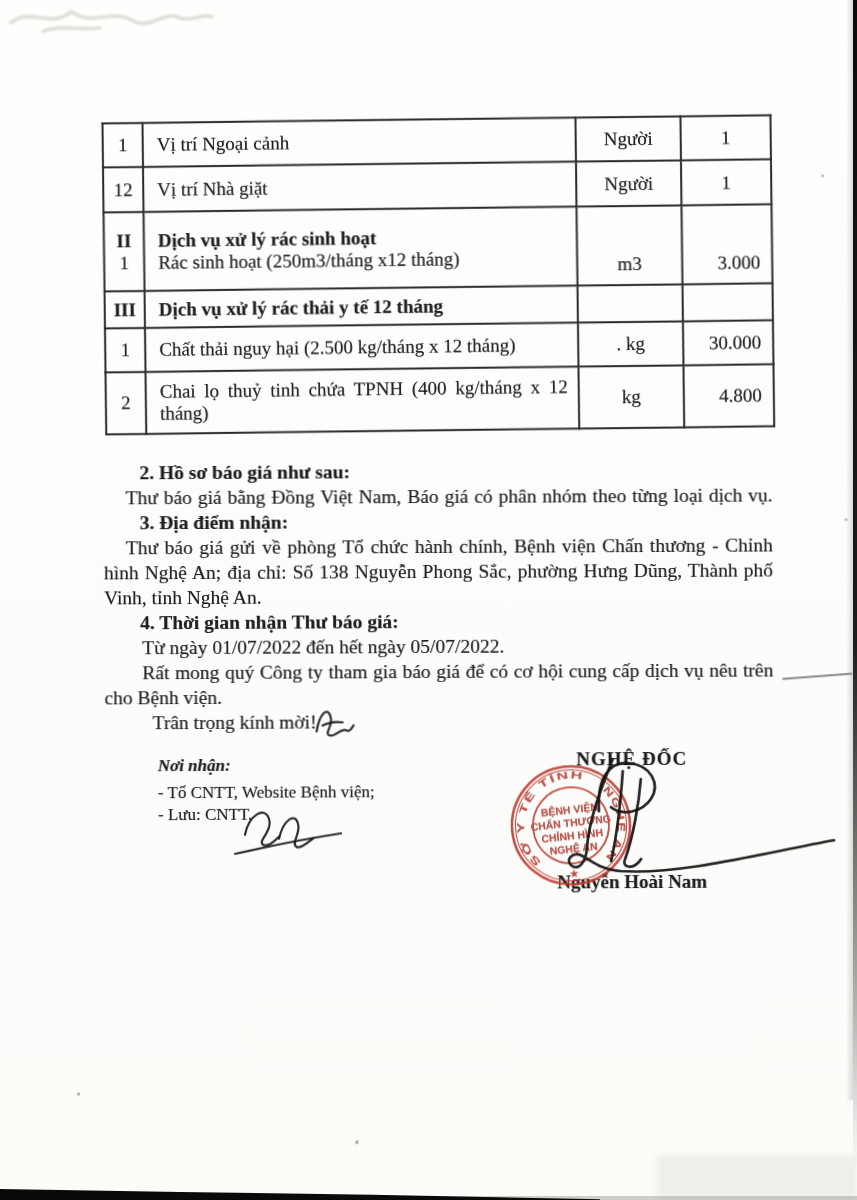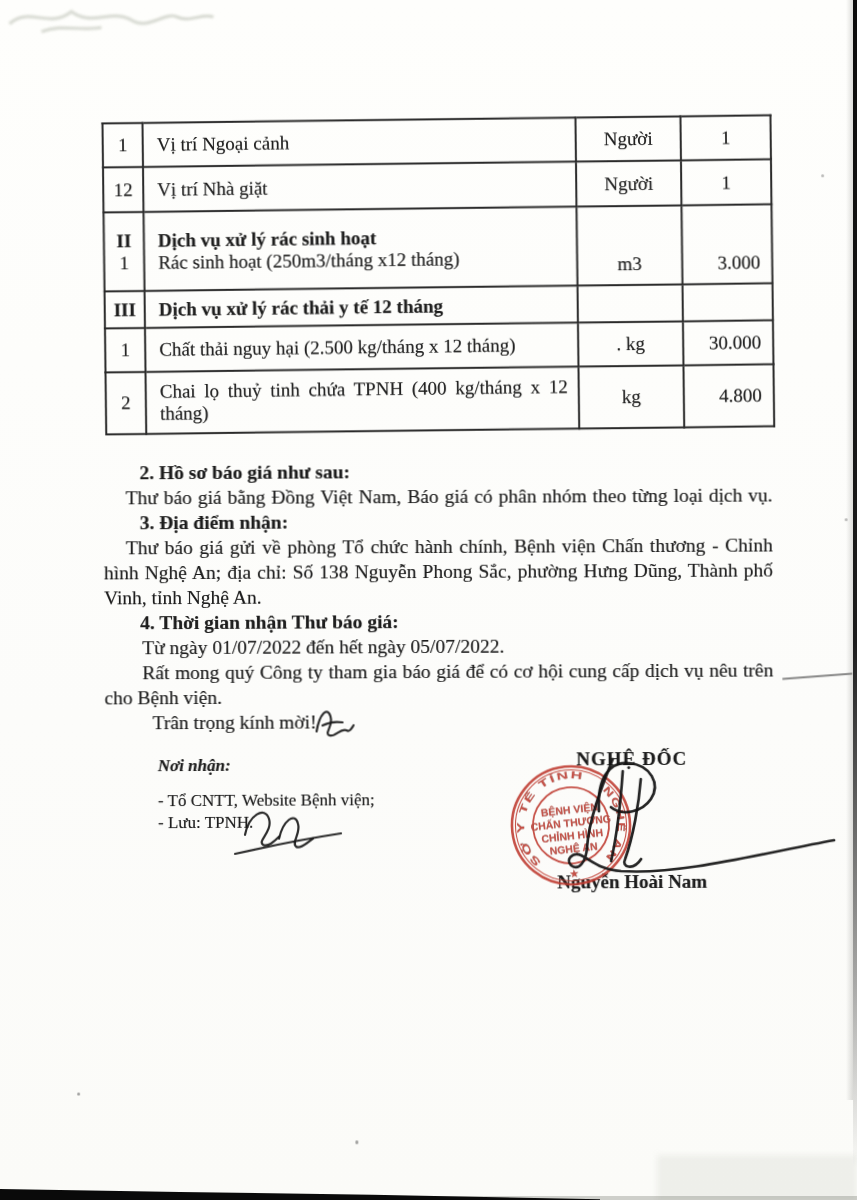--- a/index.html
+++ b/index.html
@@ -42,21 +42,21 @@
   .bodyblock { position:absolute; left:104px; top:459px; width:669px; font-size:19.5px; line-height:25px; }
   .h-line { font-weight:bold; padding-left:36px; }
   .p-line { }
   .ind22 { text-indent:22px; }
   .ind38 { padding-left:38px; }
   .ind48 { padding-left:48px; }
   .j-line { text-align:justify; text-align-last:justify; }
 
   
   .recipients { position:absolute; left:157px; top:754px; font-size:17px; line-height:22.5px; }
-  .recipients .title { font-weight:bold; font-style:italic; margin-bottom:12px; }
+  .recipients .title { font-weight:bold; font-style:italic; margin-bottom:4px; }
   .signer-title {
     position:absolute; left:556px; top:749px; width:150px;
     font-size:19px; font-weight:bold; letter-spacing:1px; text-align:center;
   }
   .signer-name {
     position:absolute; left:546px; top:872px; width:170px;
     font-size:19px; font-weight:bold; text-align:center;
   }
 
   
@@ -183,21 +183,21 @@
     </div>
 
     <svg class="paraph-svg" viewBox="0 0 50 38">
       <path d="M 10 30 C 13 12 21 5 24 15 C 27 25 17 32 23 34 C 29 36 34 26 40 29 C 43 31 45 27 47 24"></path>
       <path d="M 16 24 C 22 21 30 20 36 21"></path>
     </svg>
 
     <div class="recipients">
       <div class="title">Nơi nhận:</div>
       <div>- Tổ CNTT, Website Bệnh viện;</div>
-      <div>- Lưu: TPNH.</div>
+      <div>- Lưu: CNTT.</div>
     </div>
 
     <svg class="initials-svg" viewBox="0 0 118 60">
       <path d="M 16 36 C 20 16 36 7 40 20 C 44 33 28 42 34 46 C 39 49 46 42 50 38"></path>
       <path d="M 50 40 C 54 22 66 13 69 25 C 72 35 62 44 67 48 C 71 51 78 44 84 40"></path>
       <path d="M 6 55 C 42 47 78 40 112 35"></path>
     </svg>
 
     <div class="signer-title">NGHỆ ĐỐC</div>
     <div class="signer-name">Nguyễn Hoài Nam</div>

